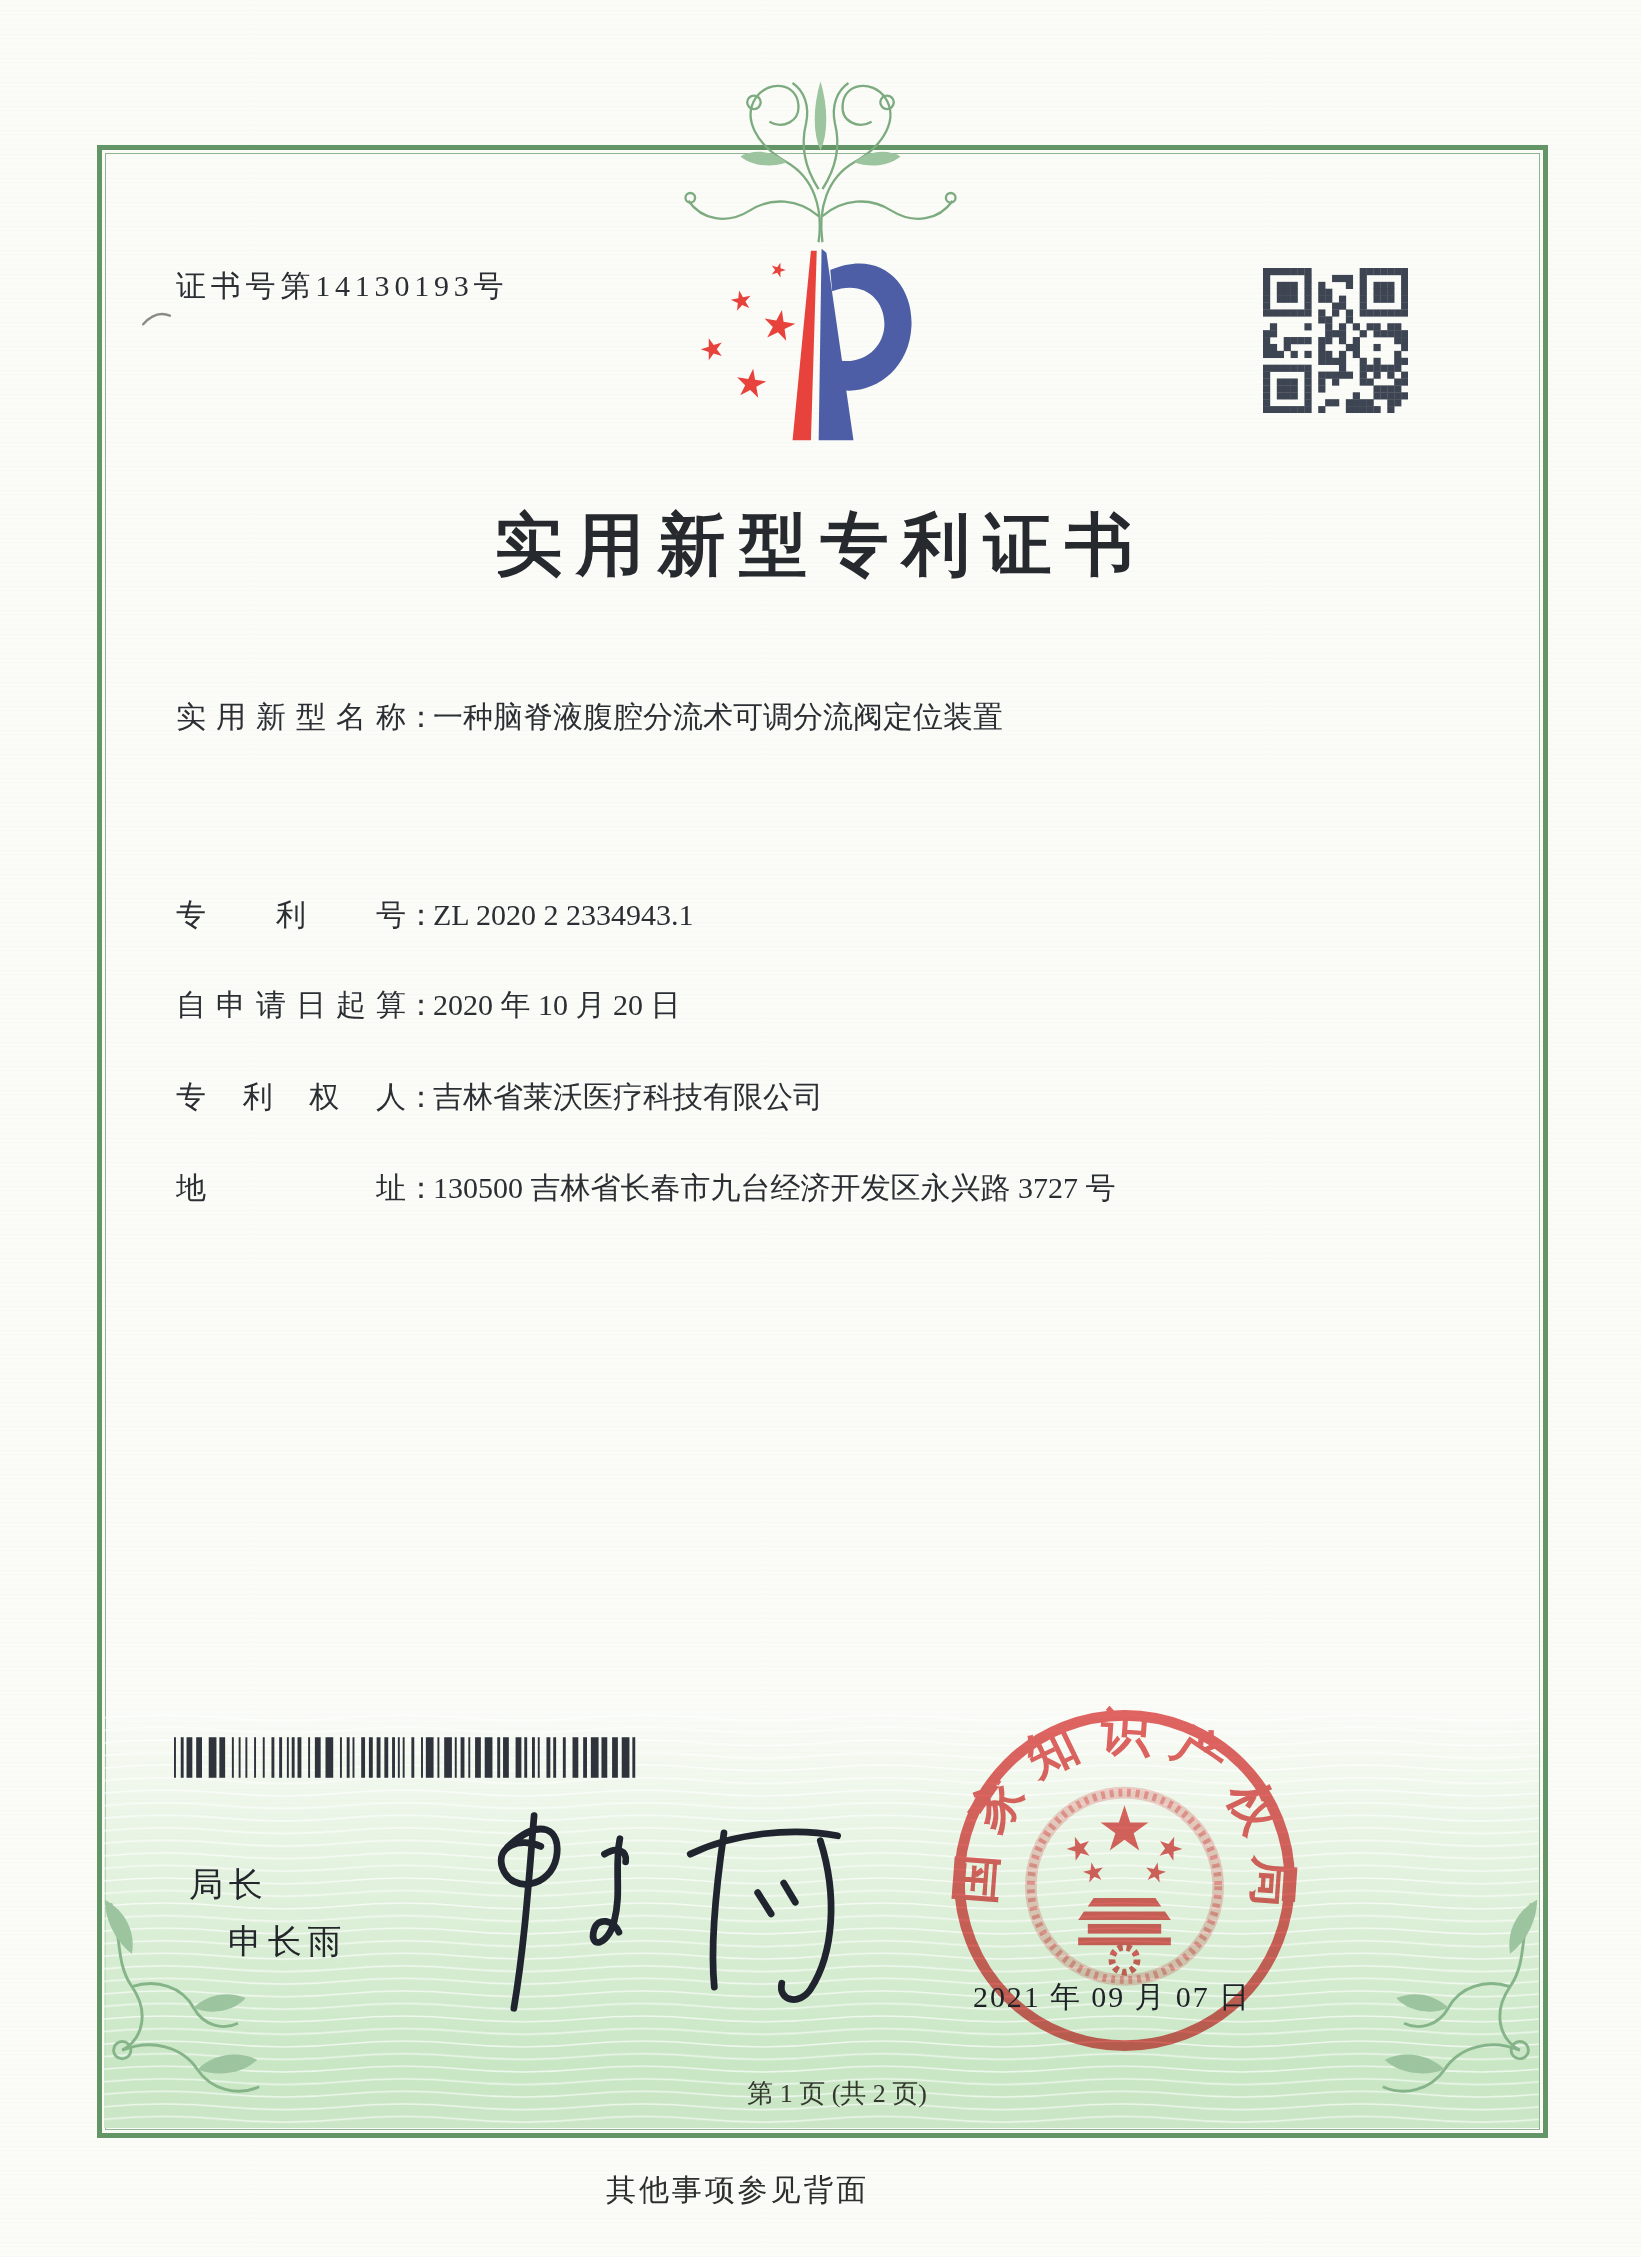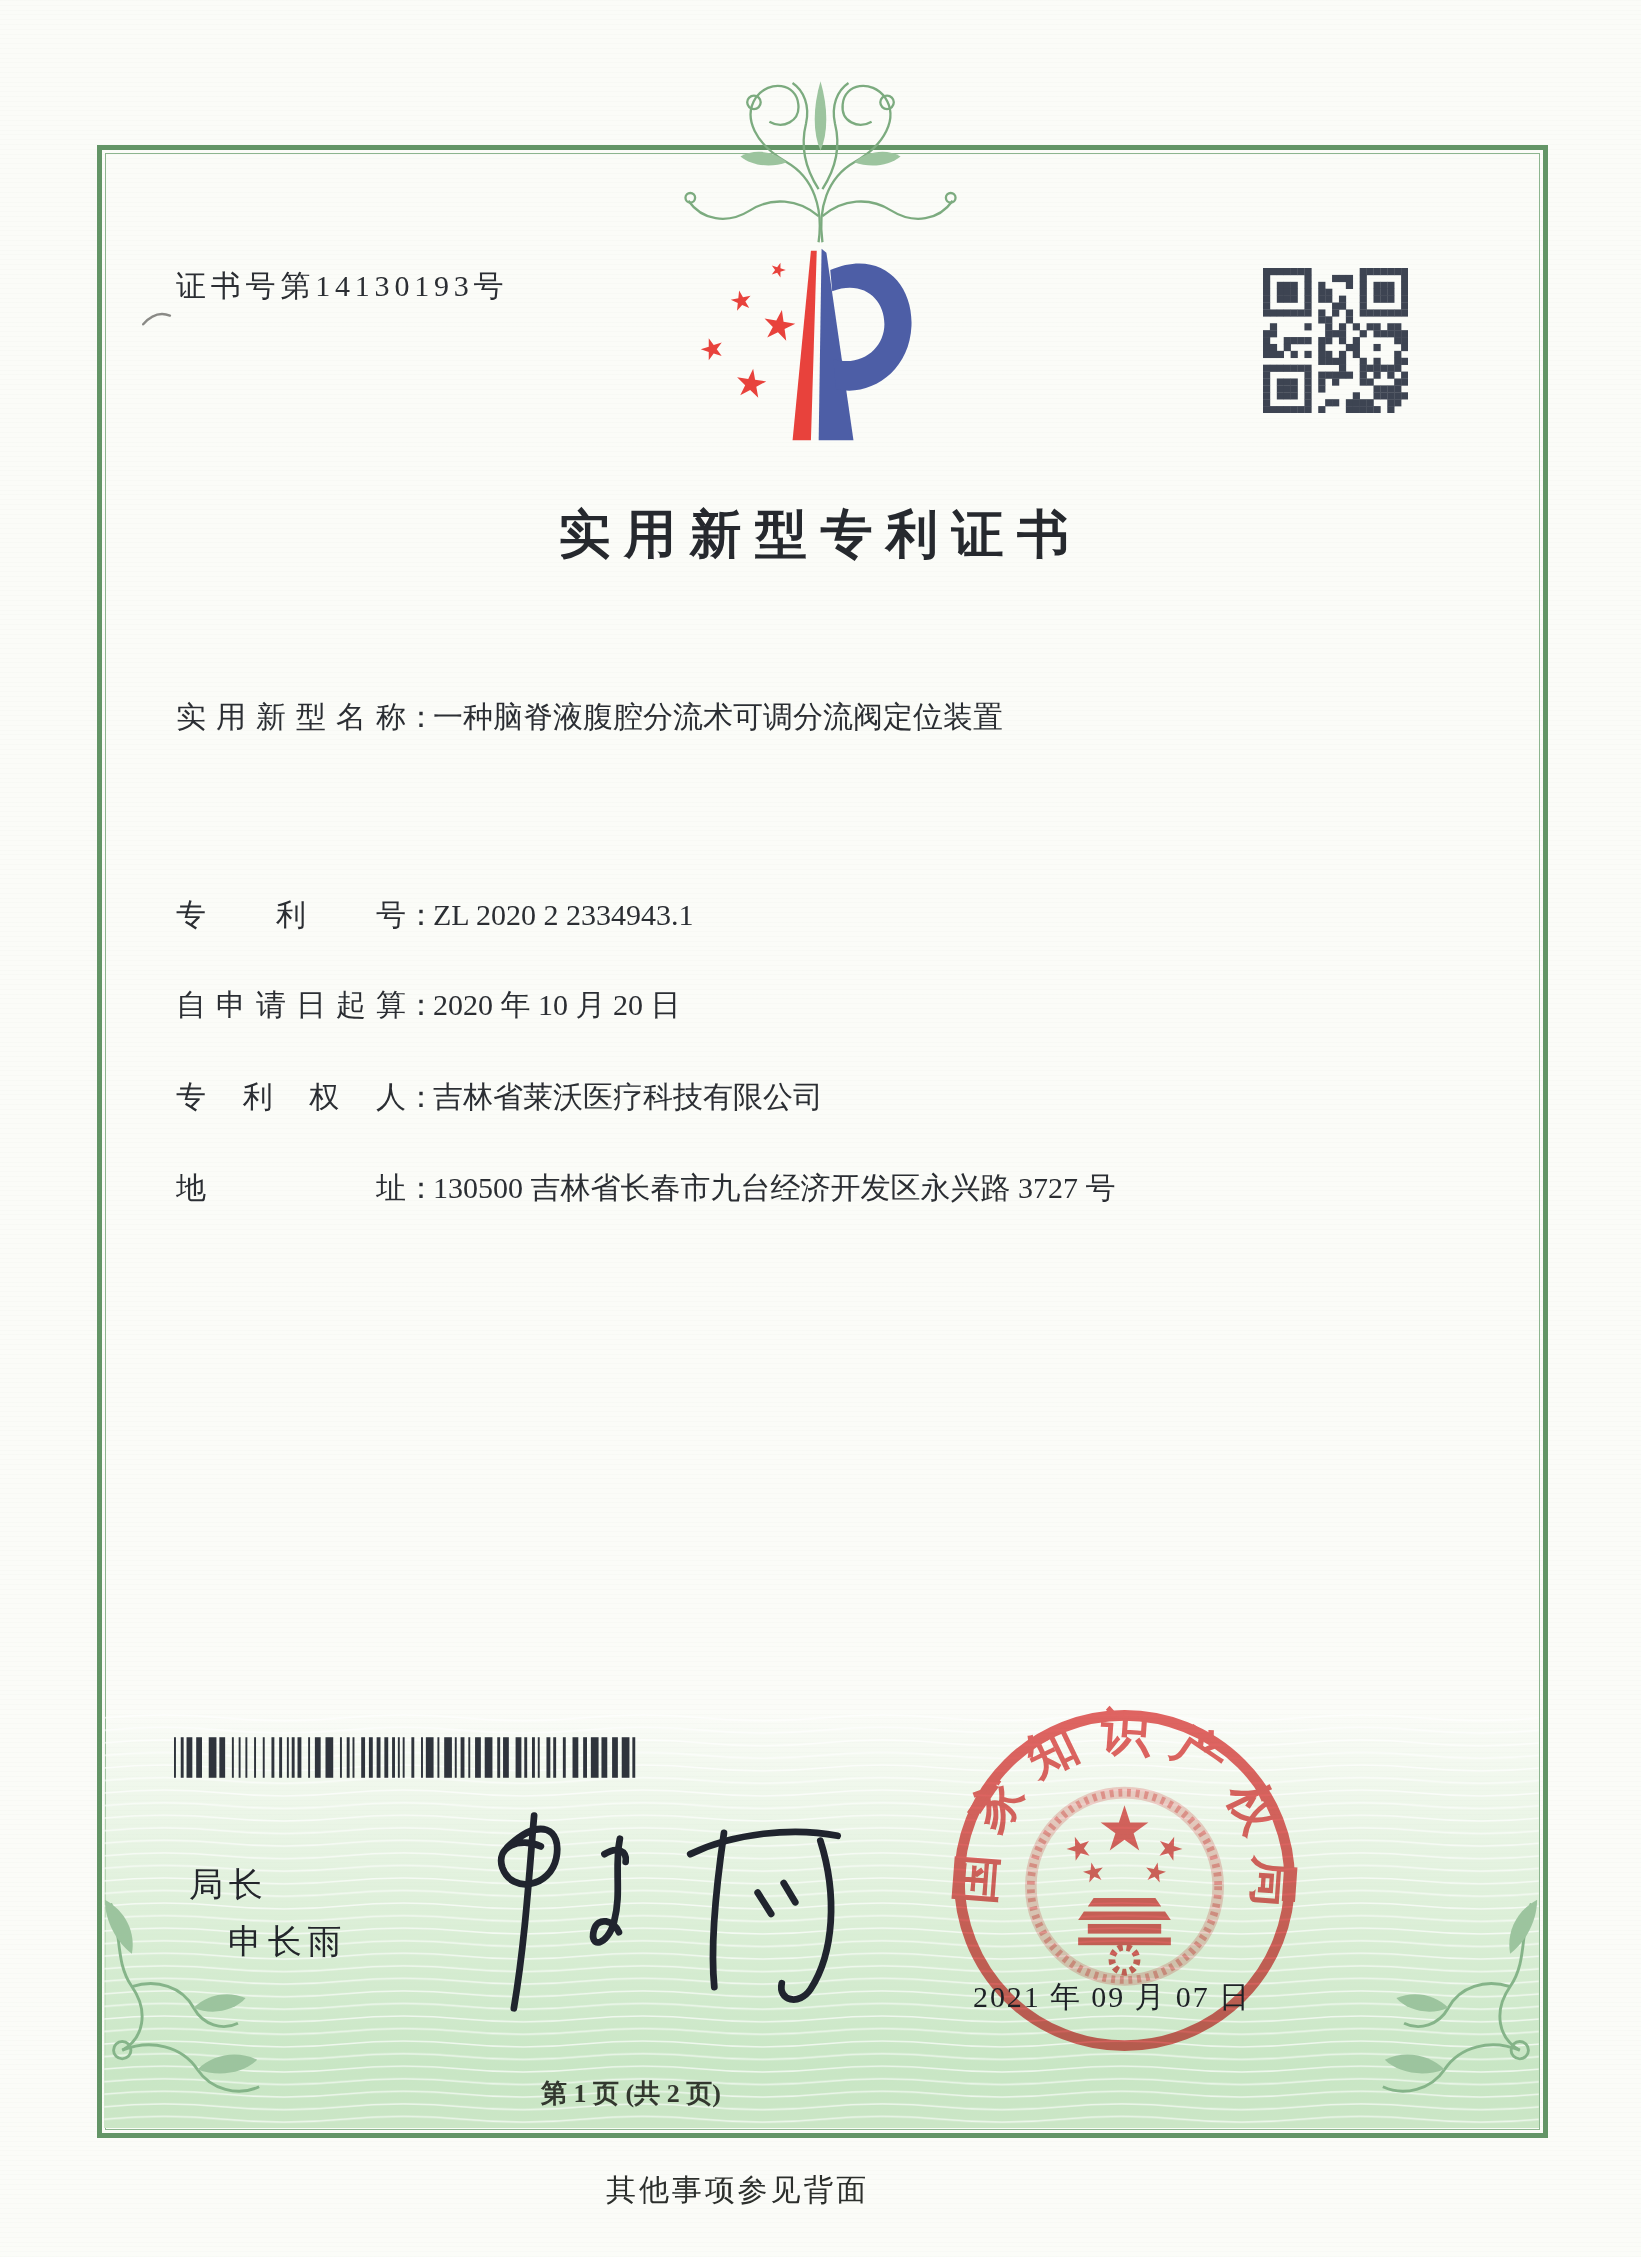--- a/index.html
+++ b/index.html
@@ -5,35 +5,35 @@
   html,body{margin:0;padding:0;}
   body{width:1641px;height:2257px;background:#eef0ec;font-family:"Liberation Serif",serif;}
   .page{position:relative;width:1641px;height:2257px;background:#fbfcf8;overflow:hidden;
         background-image:repeating-linear-gradient(180deg, rgba(120,130,120,0.025) 0 1px, rgba(0,0,0,0) 1px 4.8px);}
   .frame{position:absolute;left:97px;top:145px;width:1441px;height:1983px;border:5.8px solid #639566;}
   .frame::after{content:"";position:absolute;left:2.9px;top:2.9px;right:2.9px;bottom:2.9px;border:1px solid #8db58f;}
   .greenzone{position:absolute;left:104px;top:1711px;width:1435px;height:417px;
      background:linear-gradient(to bottom, rgba(219,239,214,0) 0%, rgba(219,239,214,0.35) 18%, rgba(206,233,201,0.75) 55%, rgba(198,229,194,0.95) 85%, #cbe6c6 100%);}
   .greenzone svg{position:absolute;left:0;top:0;}
   .cert-no{position:absolute;left:176px;top:266px;font-size:30px;letter-spacing:4.8px;color:#2b2e33;}
-  .doc-title{position:absolute;left:0;top:500px;width:1641px;text-align:center;font-size:52px;font-weight:bold;letter-spacing:13.5px;color:#26292e;}
+  .doc-title{position:absolute;left:0;top:500px;width:1641px;text-align:center;font-size:68px;font-weight:bold;letter-spacing:13.5px;color:#26292e;}
   .row{position:absolute;left:176px;font-size:30px;color:#2b2e33;white-space:nowrap;}
   .row .lab{display:inline-block;width:230px;text-align:justify;text-align-last:justify;vertical-align:top;}
   .row .colon{display:inline-block;width:27px;}
   .row .val{display:inline-block;}
   .grant-right{position:absolute;left:792px;top:0;white-space:nowrap;}
   .bodytext{position:absolute;left:176px;top:1348px;width:1211px;font-size:30px;line-height:61px;color:#2b2e33;text-align:justify;}
   .bodytext p{margin:0;text-indent:2em;}
   .barcode{position:absolute;left:174px;top:1737px;}
   .sig-title{position:absolute;left:189px;top:1862px;font-size:34px;color:#23262b;letter-spacing:5.8px;}
   .sig-name{position:absolute;left:189px;top:1919px;font-size:34px;color:#23262b;letter-spacing:5.8px;margin-left:39px;}
   .signature{position:absolute;left:415px;top:1804px;}
   .seal{position:absolute;left:941px;top:1697px;mix-blend-mode:multiply;}
   .seal-date{position:absolute;left:973px;top:1977px;font-size:30px;color:#1e2126;letter-spacing:1.9px;white-space:nowrap;}
-  .page-indicator{position:absolute;left:541px;top:2076px;width:367px;text-align:left;font-size:26px;color:#33382f;font-weight:bold;}
+  .page-indicator{position:absolute;left:560px;top:2076px;width:367px;text-align:right;font-size:26px;color:#33382f;}
   .back-note{position:absolute;left:606px;top:2170px;font-size:30px;color:#2c2f2c;letter-spacing:2.9px;}
   .logo{position:absolute;left:664px;top:241px;}
   .qr{position:absolute;left:1263px;top:268px;}
   .crest{position:absolute;left:671px;top:54px;}
   .corner-bl{position:absolute;left:93px;top:1894px;}
   .corner-br{position:absolute;left:1317px;top:1894px;transform:scaleX(-1);}
   .stray{position:absolute;left:141px;top:309px;}
 </style>
 </head>
 <body>

